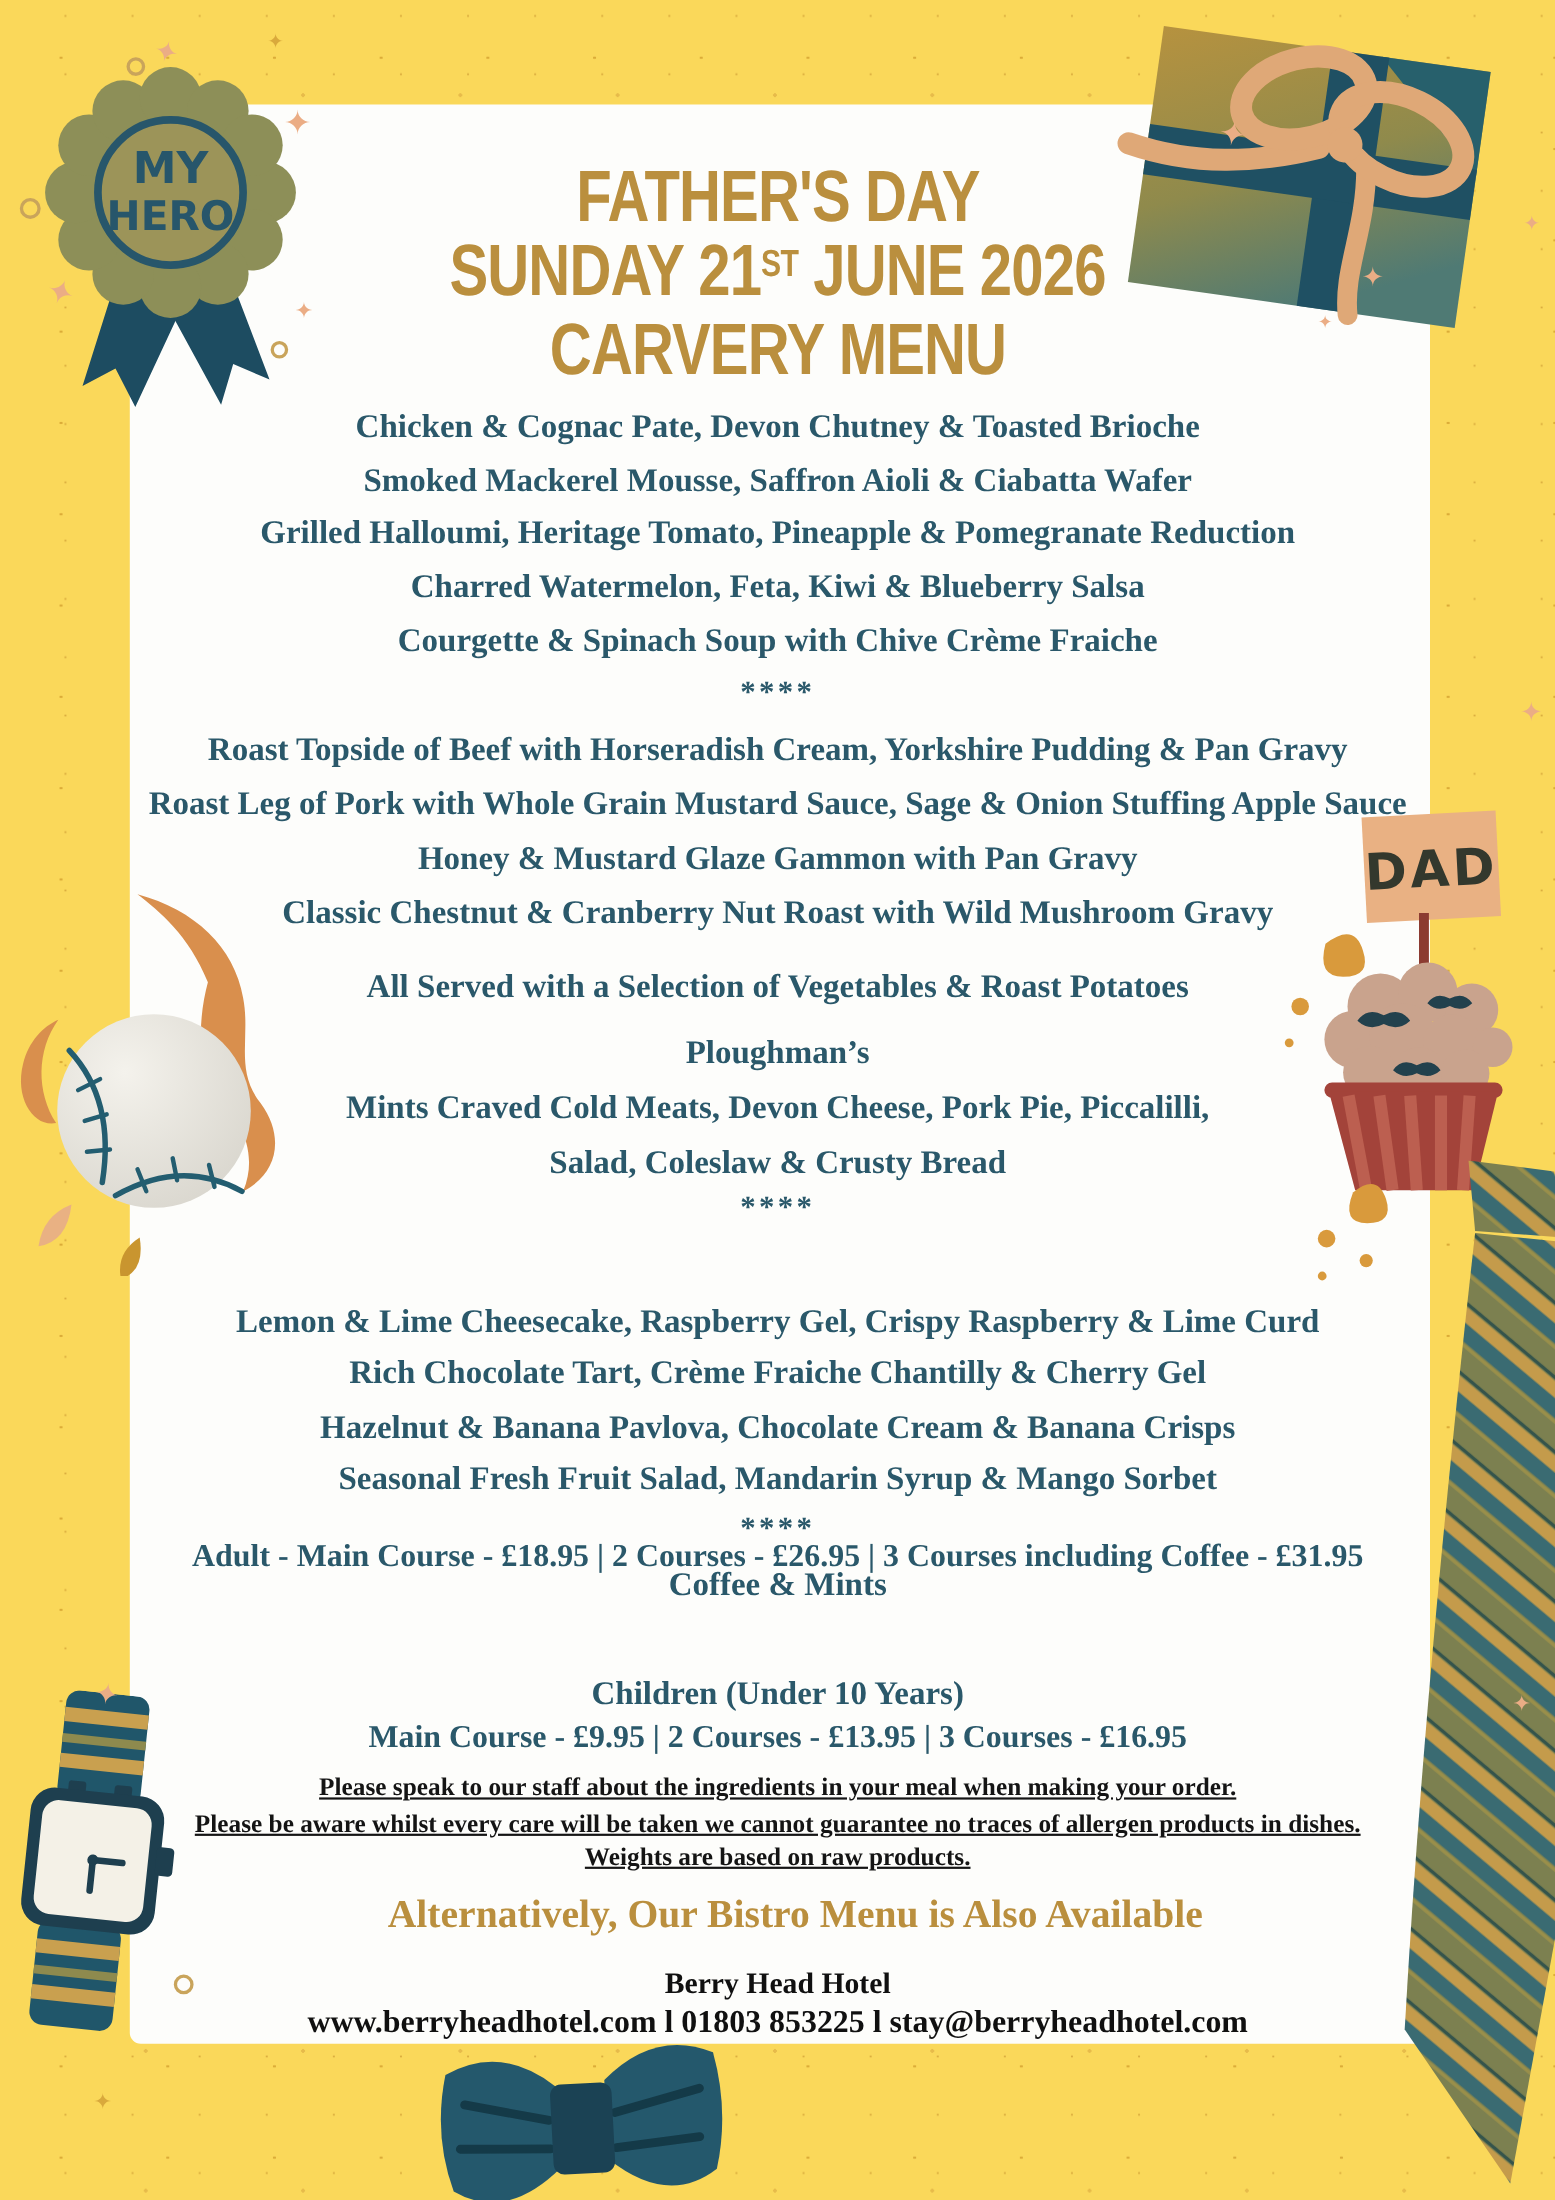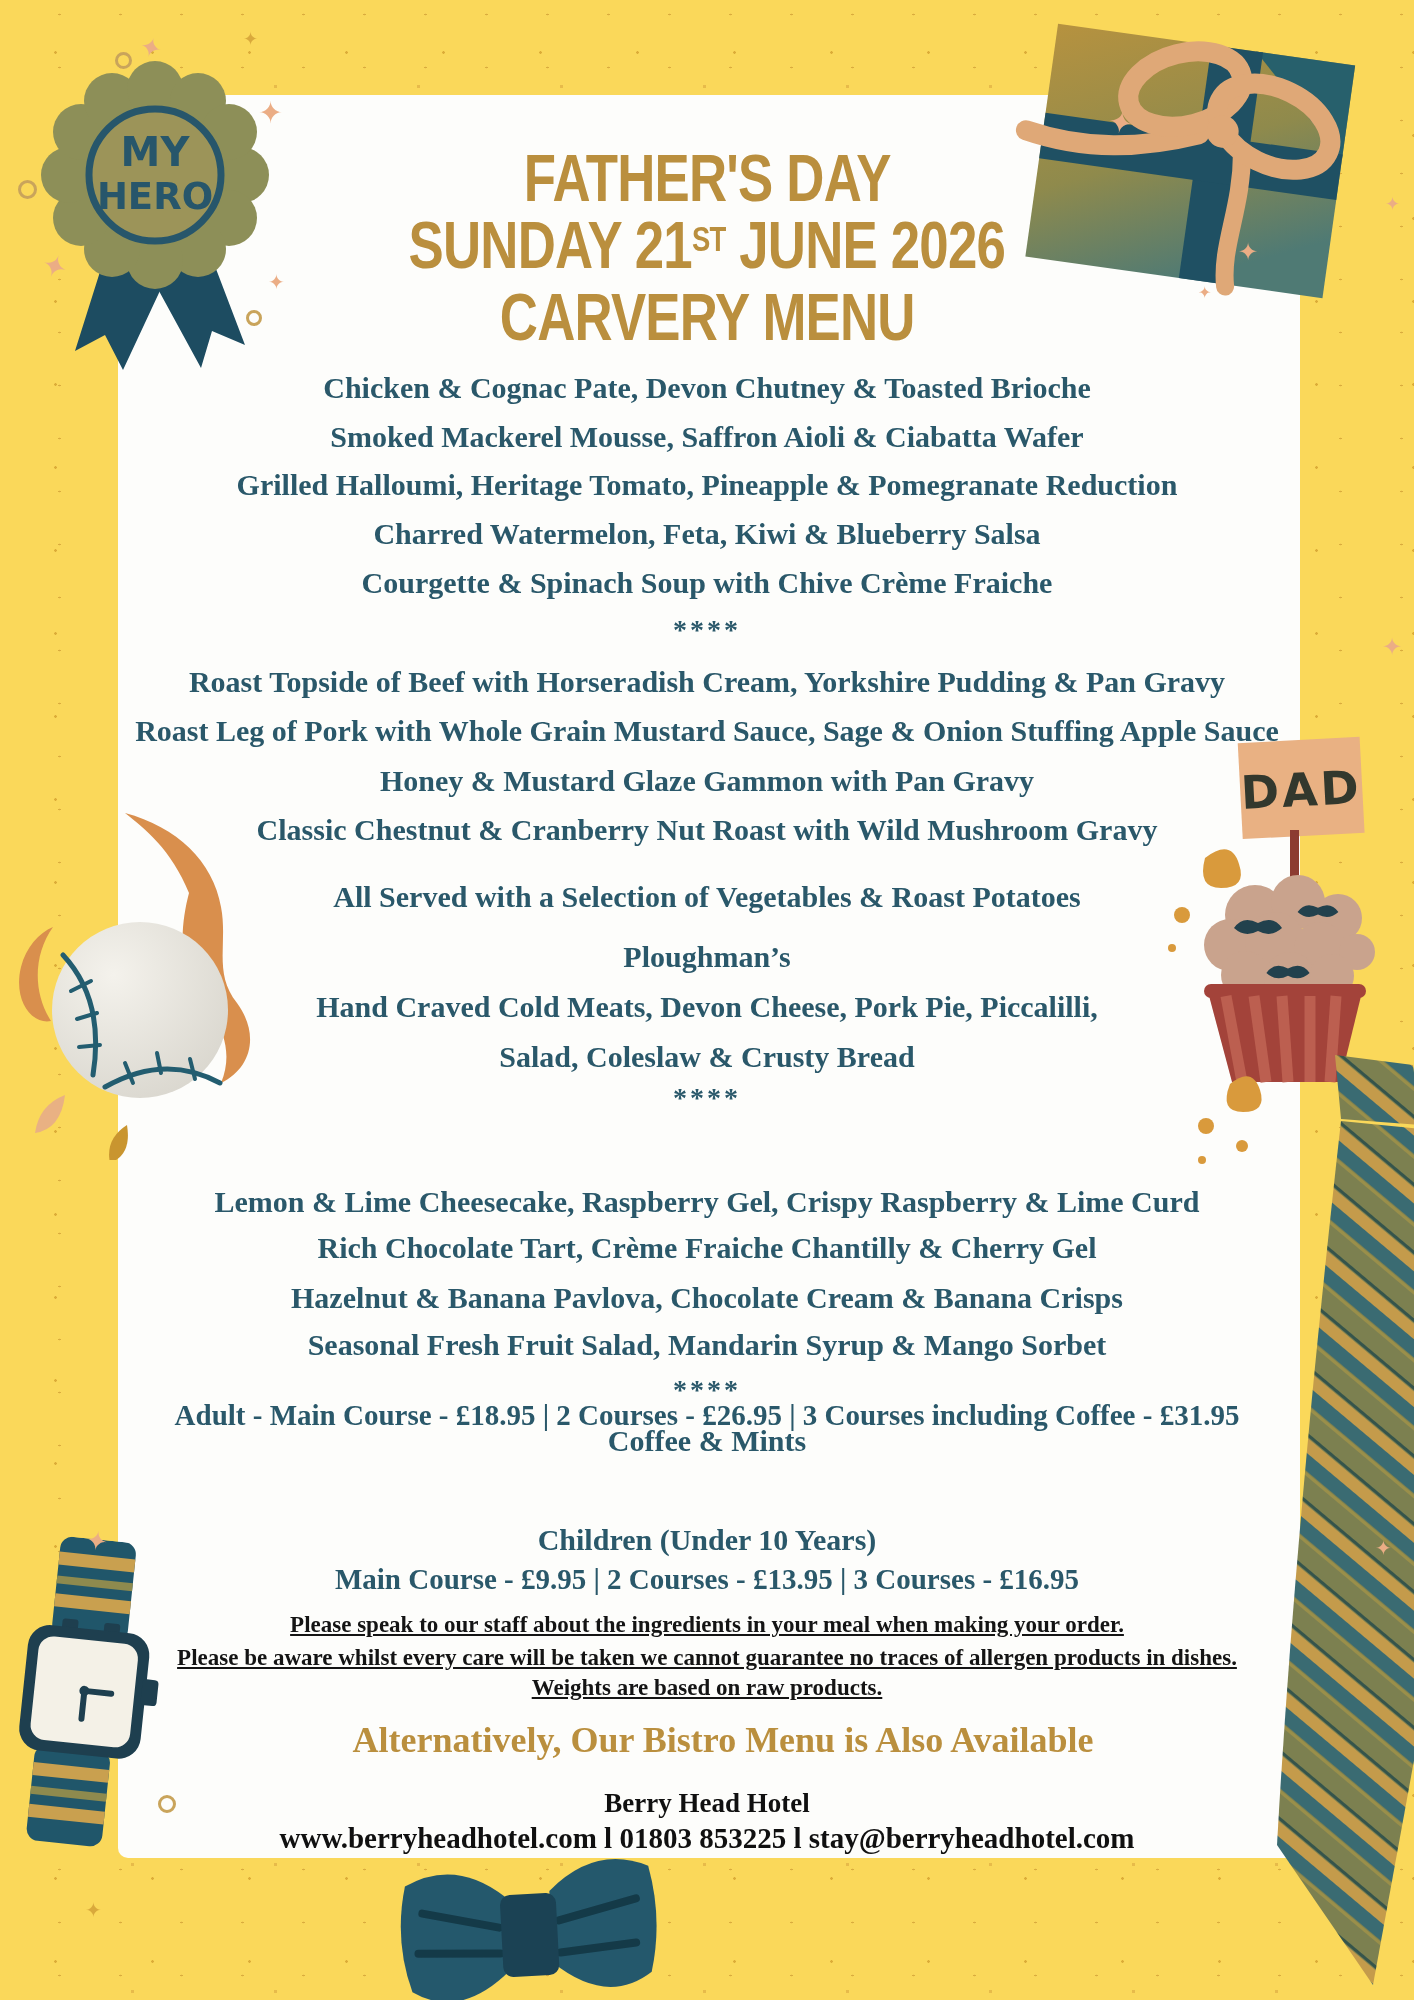--- a/index.html
+++ b/index.html
@@ -53,21 +53,21 @@
   <div class="line t-item" style="top:565px;">Courgette &amp; Spinach Soup with Chive Crème Fraiche</div>
   <div class="line t-div" style="top:614px;">****</div>
 
   <div class="line t-item" style="top:713px;">Roast Leg of Pork with Whole Grain Mustard Sauce, Sage &amp; Onion Stuffing Apple Sauce</div>
   <div class="line t-item" style="top:664px;">Roast Topside of Beef with Horseradish Cream, Yorkshire Pudding &amp; Pan Gravy</div>
   <div class="line t-item" style="top:763px;">Honey &amp; Mustard Glaze Gammon with Pan Gravy</div>
   <div class="line t-item" style="top:812px;">Classic Chestnut &amp; Cranberry Nut Roast with Wild Mushroom Gravy</div>
   <div class="line t-item" style="top:879px;">All Served with a Selection of Vegetables &amp; Roast Potatoes</div>
 
   <div class="line t-item" style="top:939px;">Ploughman’s</div>
-  <div class="line t-item" style="top:989px;">Hand Craved Cold Meats, Devon Cheese, Pork Pie, Piccalilli,</div>
+  <div class="line t-item" style="top:989px;">Mints Craved Cold Meats, Devon Cheese, Pork Pie, Piccalilli,</div>
   <div class="line t-item" style="top:1039px;">Salad, Coleslaw &amp; Crusty Bread</div>
   <div class="line t-div" style="top:1082px;">****</div>
 
   <div class="line t-item" style="top:1184px;">Lemon &amp; Lime Cheesecake, Raspberry Gel, Crispy Raspberry &amp; Lime Curd</div>
   <div class="line t-item" style="top:1230px;">Rich Chocolate Tart, Crème Fraiche Chantilly &amp; Cherry Gel</div>
   <div class="line t-item" style="top:1280px;">Hazelnut &amp; Banana Pavlova, Chocolate Cream &amp; Banana Crisps</div>
   <div class="line t-item" style="top:1327px;">Seasonal Fresh Fruit Salad, Mandarin Syrup &amp; Mango Sorbet</div>
   <div class="line t-div" style="top:1374px;">****</div>
 
   <div class="line t-item" style="top:1423px;">Coffee &amp; Mints</div>

